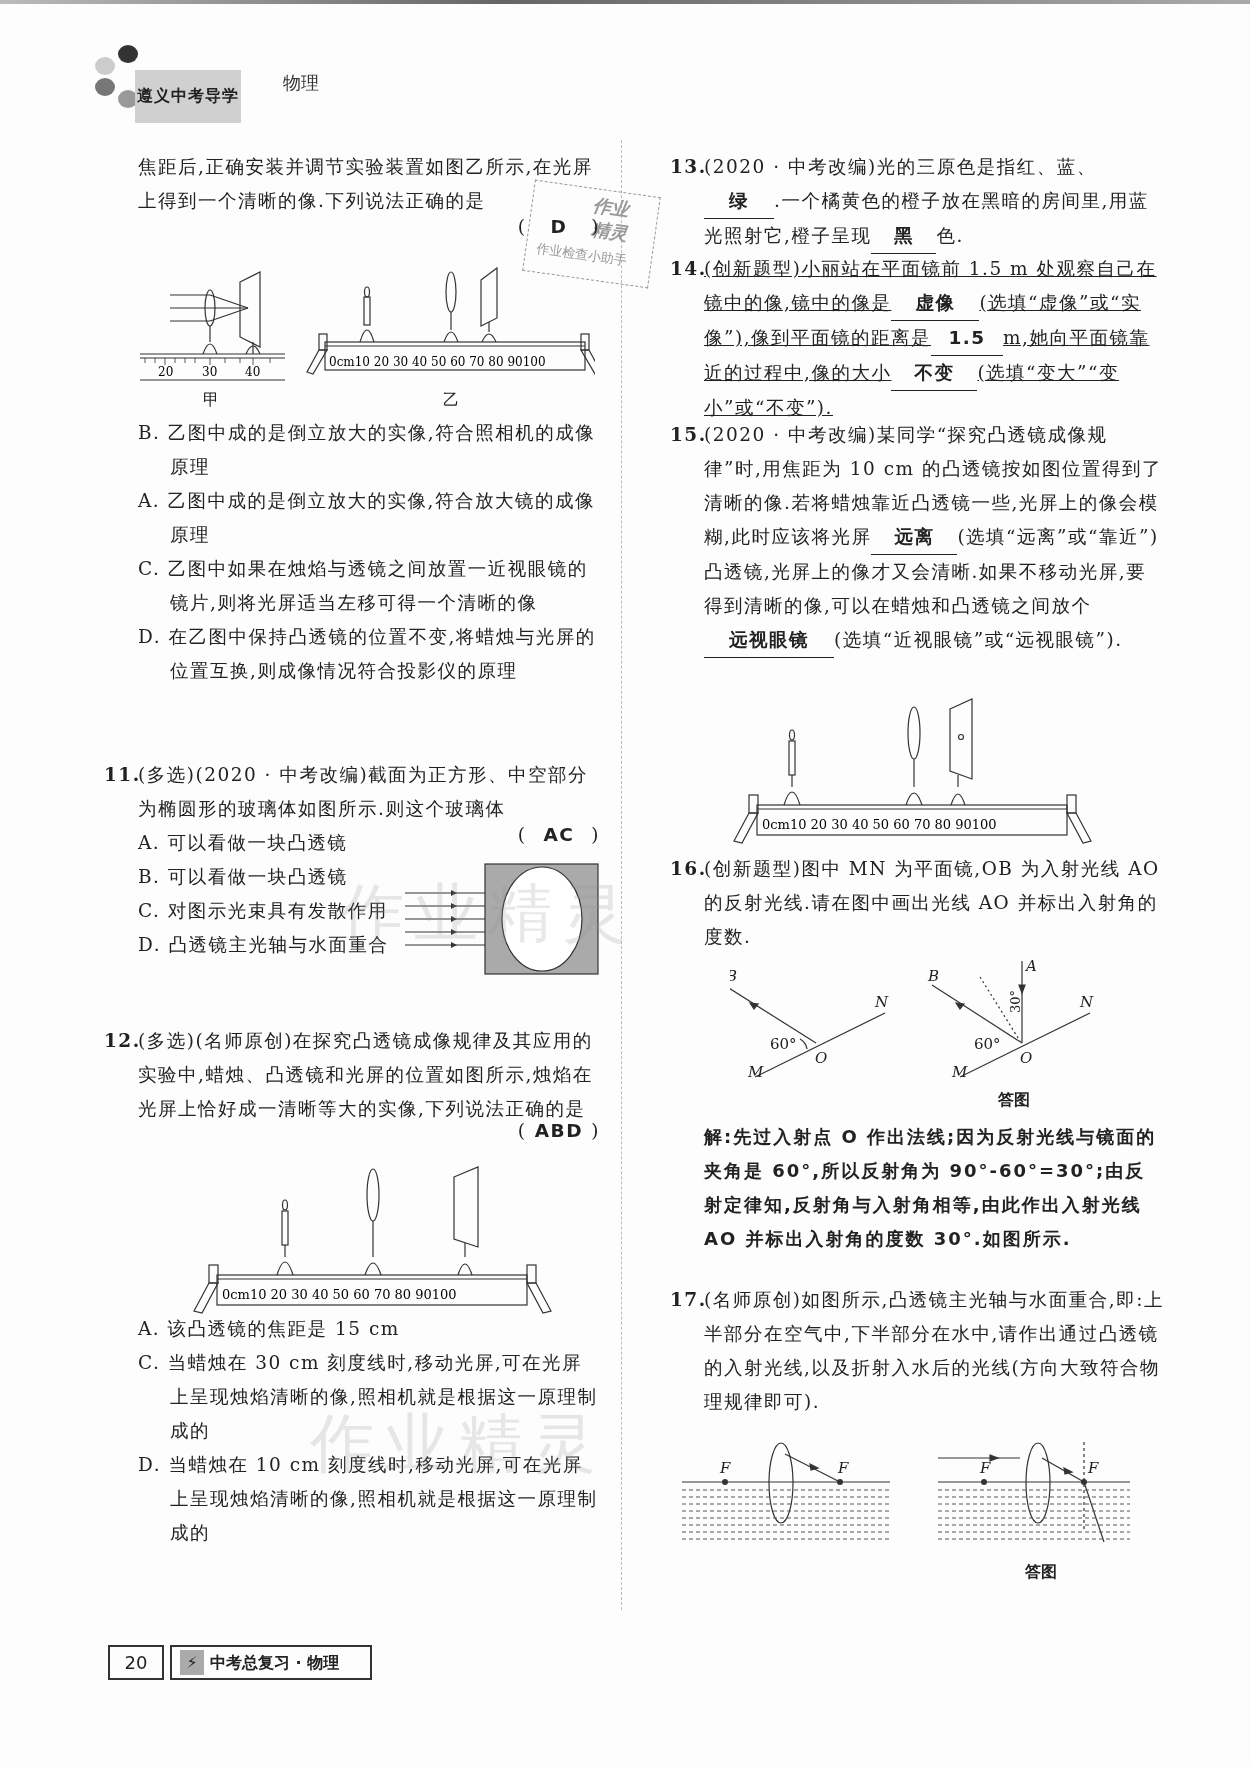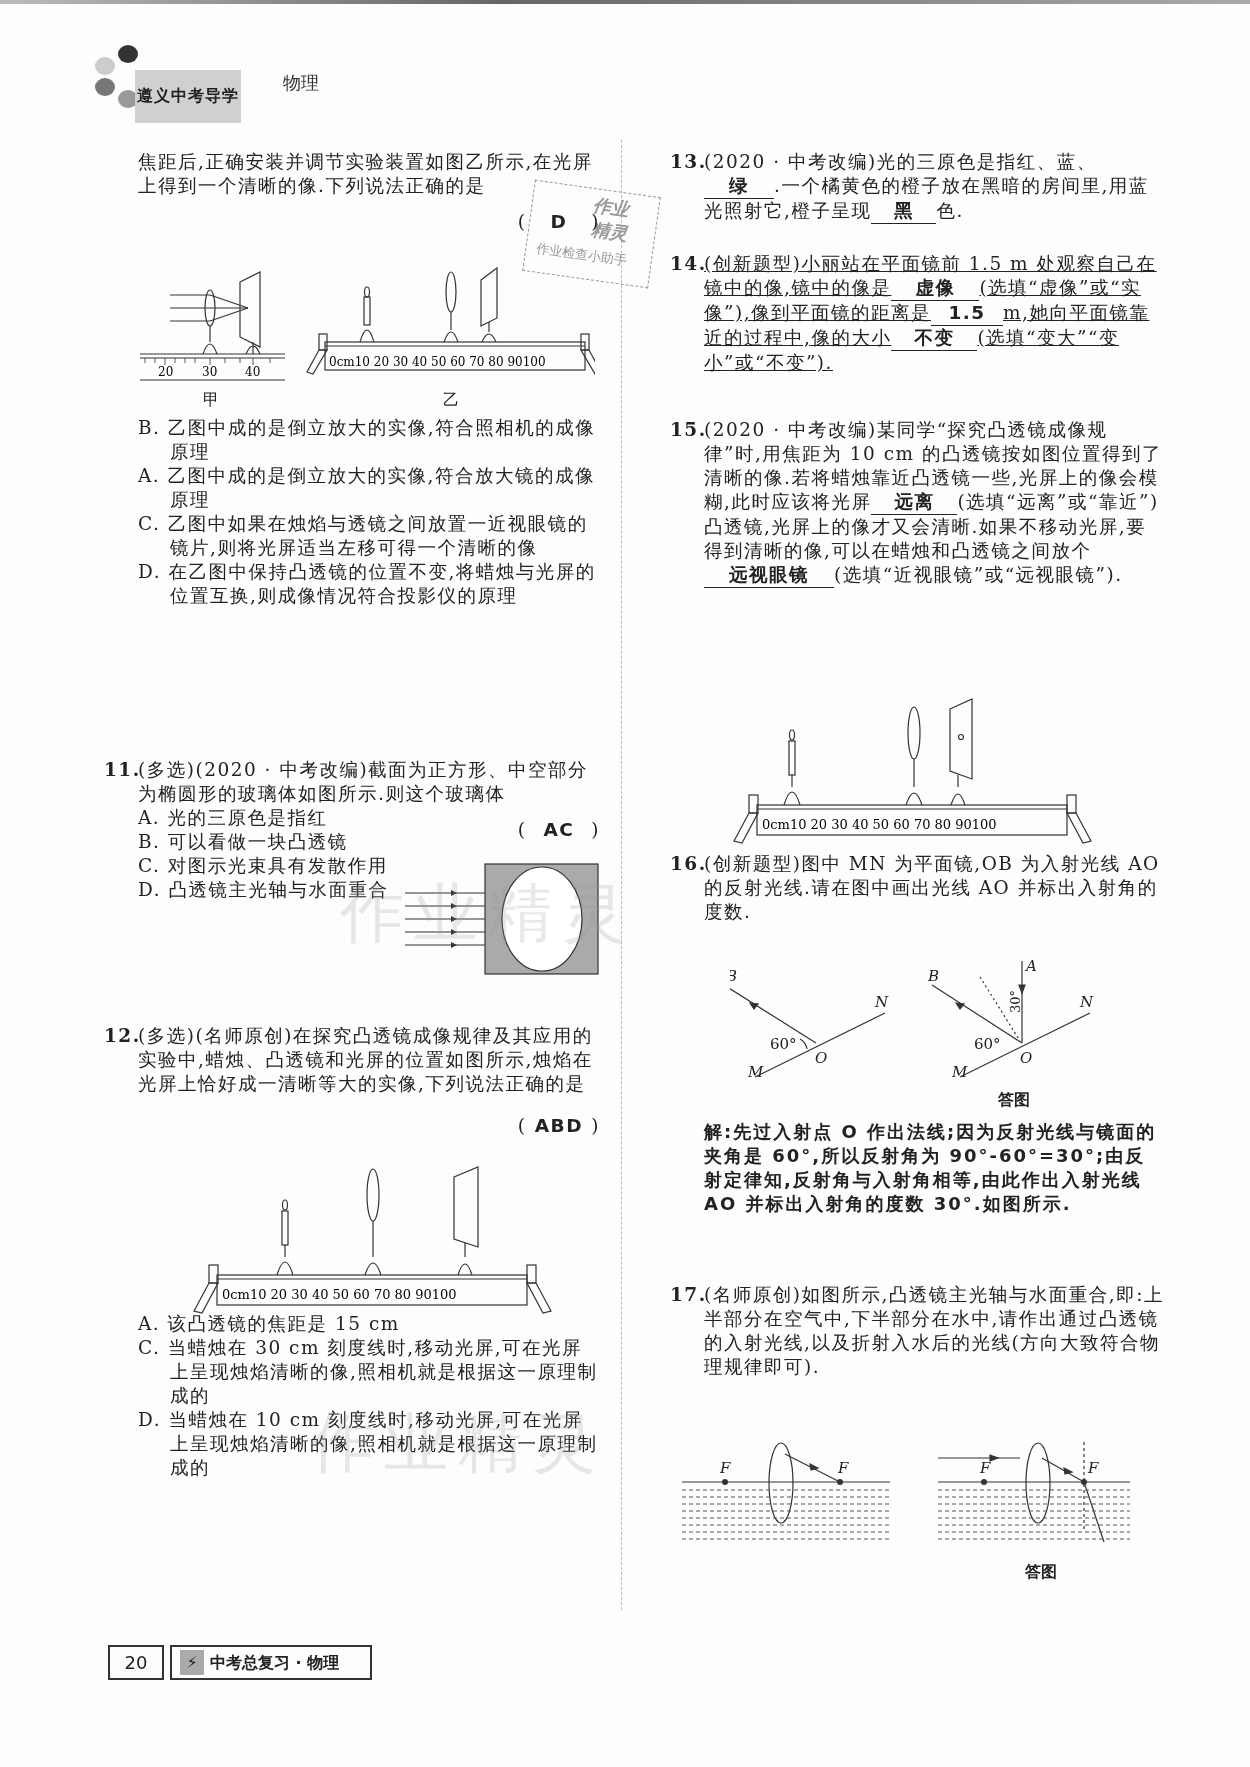--- a/index.html
+++ b/index.html
@@ -5,21 +5,21 @@
   html, body { margin:0; padding:0; }
   body { width:1250px; height:1767px; background:#fdfdfd; position:relative; overflow:hidden;
          font-family: "DejaVu Serif", "Liberation Serif", serif; color:#222; }
   .topline { position:absolute; left:0; top:0; width:1250px; height:4px;
              background:linear-gradient(to right,#bbb,#666 40%,#888 70%,#aaa); }
   .hdr { position:absolute; left:95px; top:45px; width:300px; height:70px; }
   .hex { position:absolute; width:20px; height:18px; border-radius:50%; }
   .hdr-title { position:absolute; left:40px; top:25px; font-size:16px; font-weight:bold;
                font-family:Liberation Serif, serif; background:#d0d0d0; padding:16px 2px; letter-spacing:1px;}
   .hdr-sub { position:absolute; left:188px; top:26px; font-size:18px; font-family:"DejaVu Sans", sans-serif; color:#333;}
-  .col { position:absolute; font-size:18.5px; line-height:24px; letter-spacing:1.5px; }
+  .col { position:absolute; font-size:18.5px; line-height:34px; letter-spacing:1.5px; }
   .col.left { left:138px; width:462px; }
   .col.right { left:704px; width:460px; }
   .divider { position:absolute; left:621px; top:140px; width:0; height:1470px; border-left:1px dashed #bbb; }
   .p { margin:0; position:relative; }
   .qnum { position:absolute; left:-34px; font-weight:bold; }
   .opt { padding-left:32px; text-indent:-32px; margin:0; }
   .ans { position:absolute; right:0; }
   .ans b { display:inline-block; min-width:50px; text-align:center; }
   .blank { display:inline-block; border-bottom:1px solid #222; text-align:center; font-weight:bold; font-family:"DejaVu Sans",sans-serif; }
   .bold { font-weight:bold; font-family:"DejaVu Sans",sans-serif; }
@@ -125,21 +125,21 @@
   <p class="opt">B. 乙图中成的是倒立放大的实像,符合照相机的成像原理</p>
   <p class="opt">A. 乙图中成的是倒立放大的实像,符合放大镜的成像原理</p>
   <p class="opt">C. 乙图中如果在烛焰与透镜之间放置一近视眼镜的镜片,则将光屏适当左移可得一个清晰的像</p>
   <p class="opt">D. 在乙图中保持凸透镜的位置不变,将蜡烛与光屏的位置互换,则成像情况符合投影仪的原理</p>
 </div>
 
 <div class="col left" style="top:758px;">
   <span class="qnum">11.</span>
   <p class="p">(多选)(2020 · 中考改编)截面为正方形、中空部分为椭圆形的玻璃体如图所示.则这个玻璃体</p>
   <span class="ans" style="top:60px;">( <b class="bold">AC</b> )</span>
-  <p class="opt" style="width:280px;">A. 光的三原色是指红</p>
+  <p class="opt" style="width:280px;">A. 可以看做一块凸透镜</p>
   <p class="opt" style="width:280px;">B. 可以看做一块凸透镜</p>
   <p class="opt" style="width:245px;">C. 对图示光束具有发散作用</p>
   <p class="opt">D. 凸透镜主光轴与水面重合</p>
 </div>
 <svg class="fig" style="left:405px;top:862px;" width="200" height="115">
   <rect x="80" y="2" width="113" height="110" fill="#aaa" stroke="#333" stroke-width="1.2"></rect>
   <ellipse cx="137" cy="57" rx="40" ry="52" fill="#fff" stroke="#333" stroke-width="1.2"></ellipse>
   <g stroke="#333" stroke-width="1.2">
     <line x1="0" y1="31" x2="80" y2="31"></line>
       <line x1="0" y1="44" x2="80" y2="44"></line>

